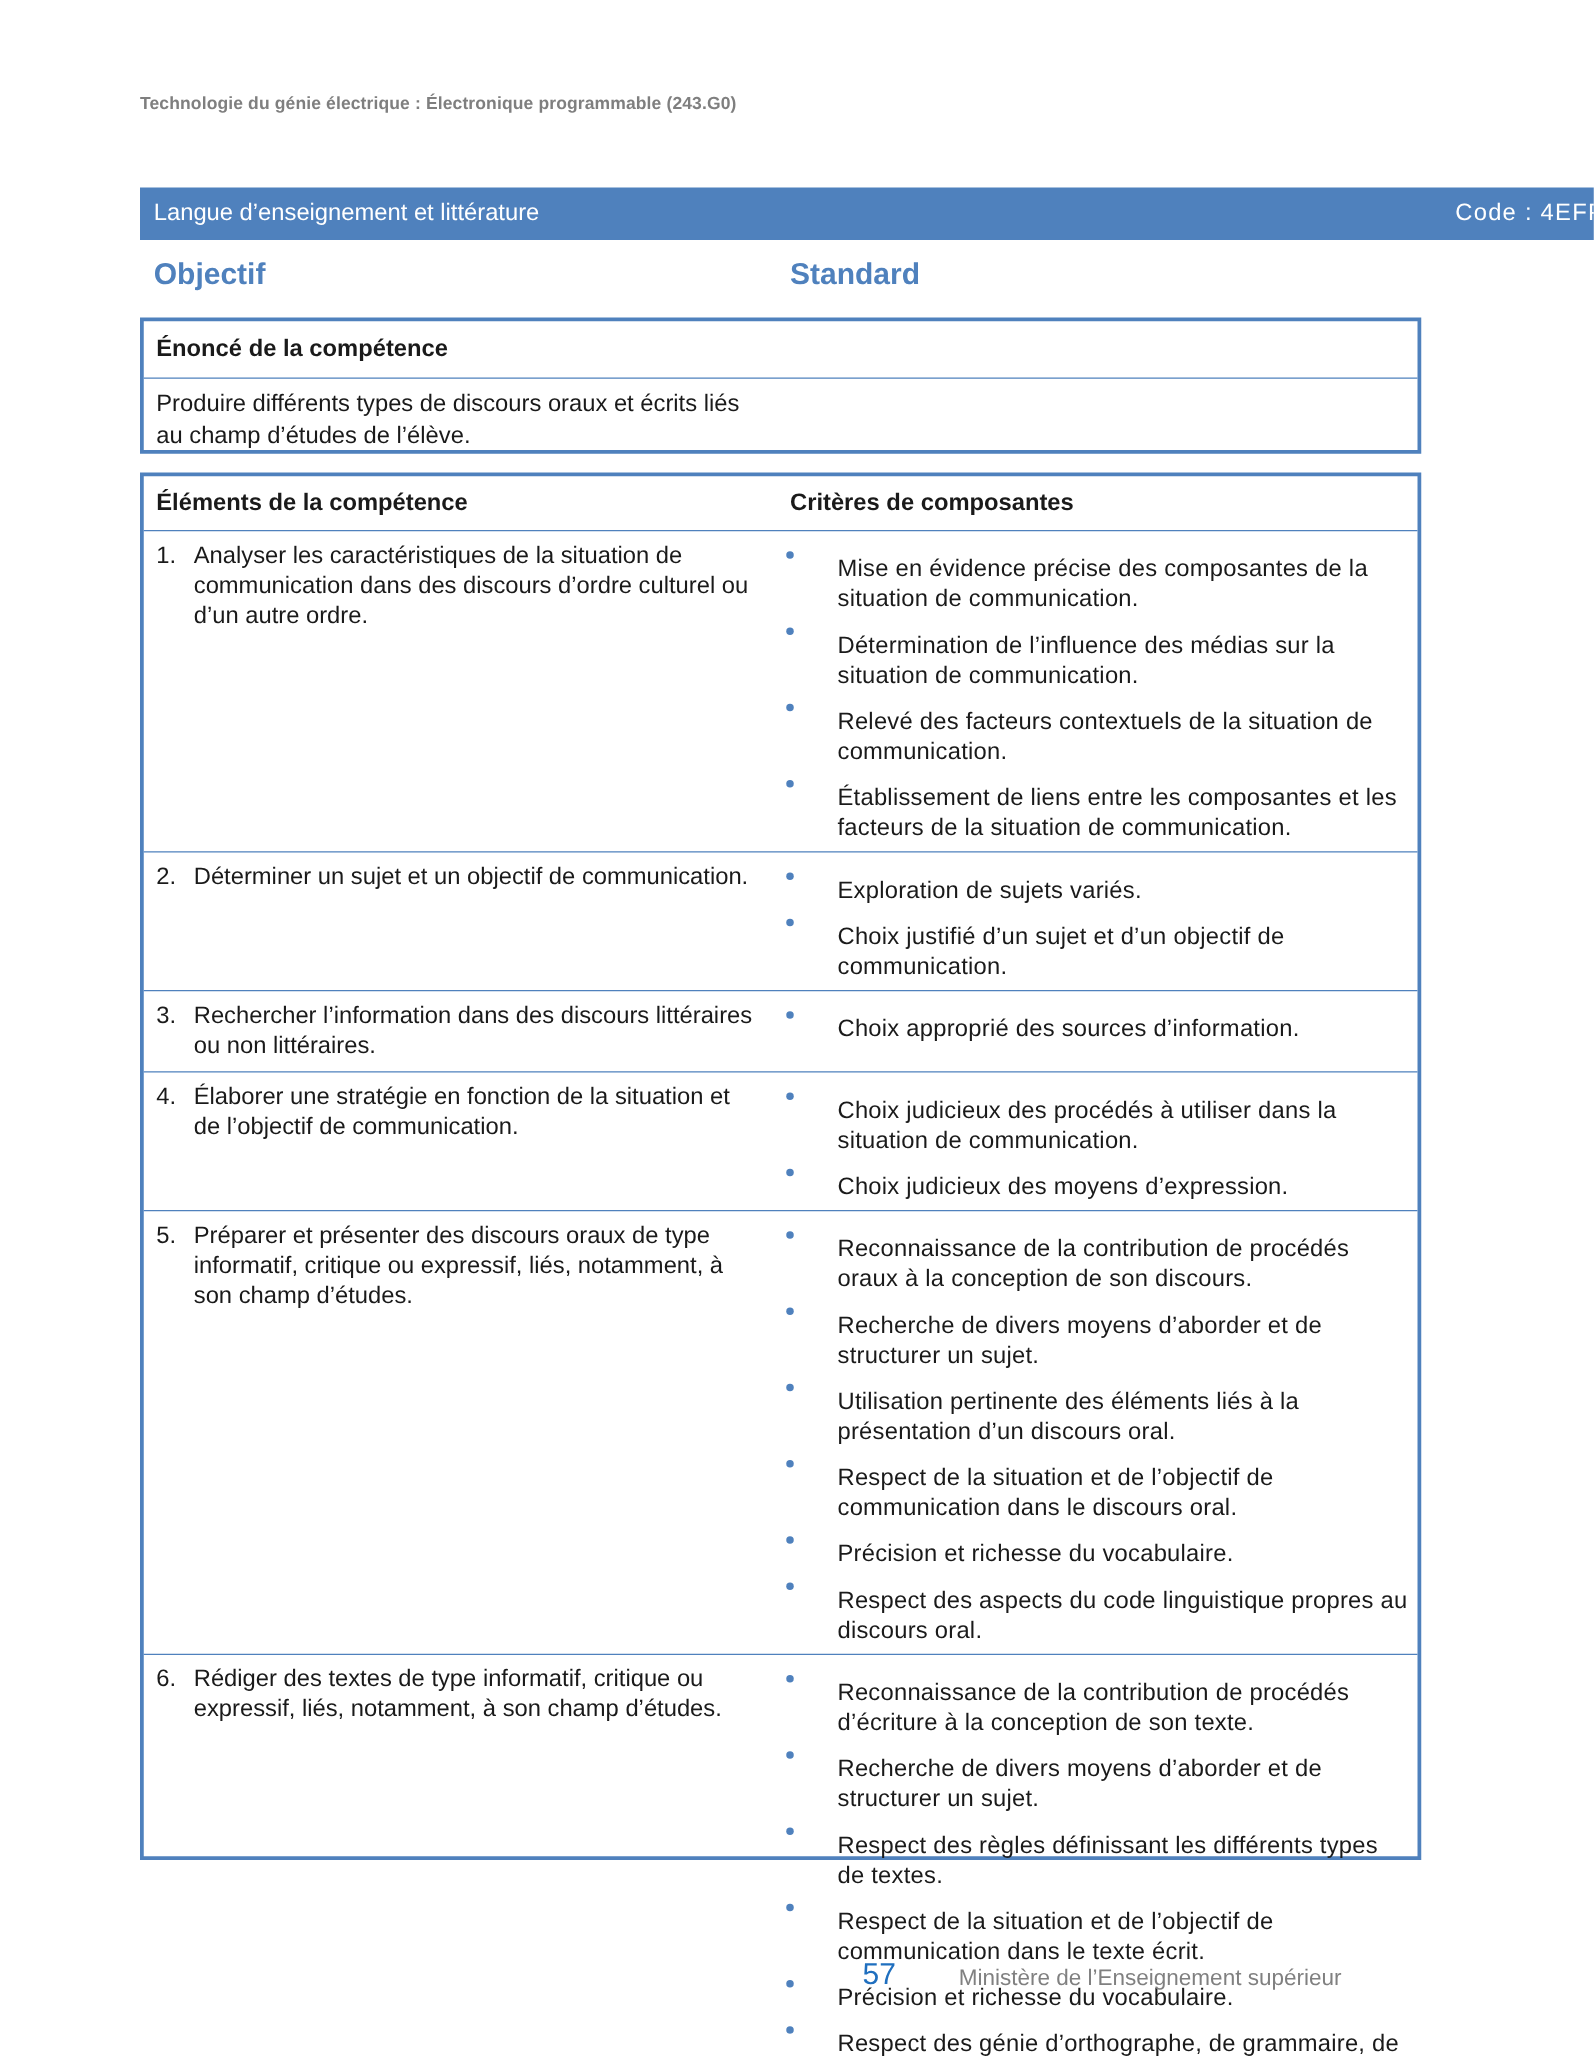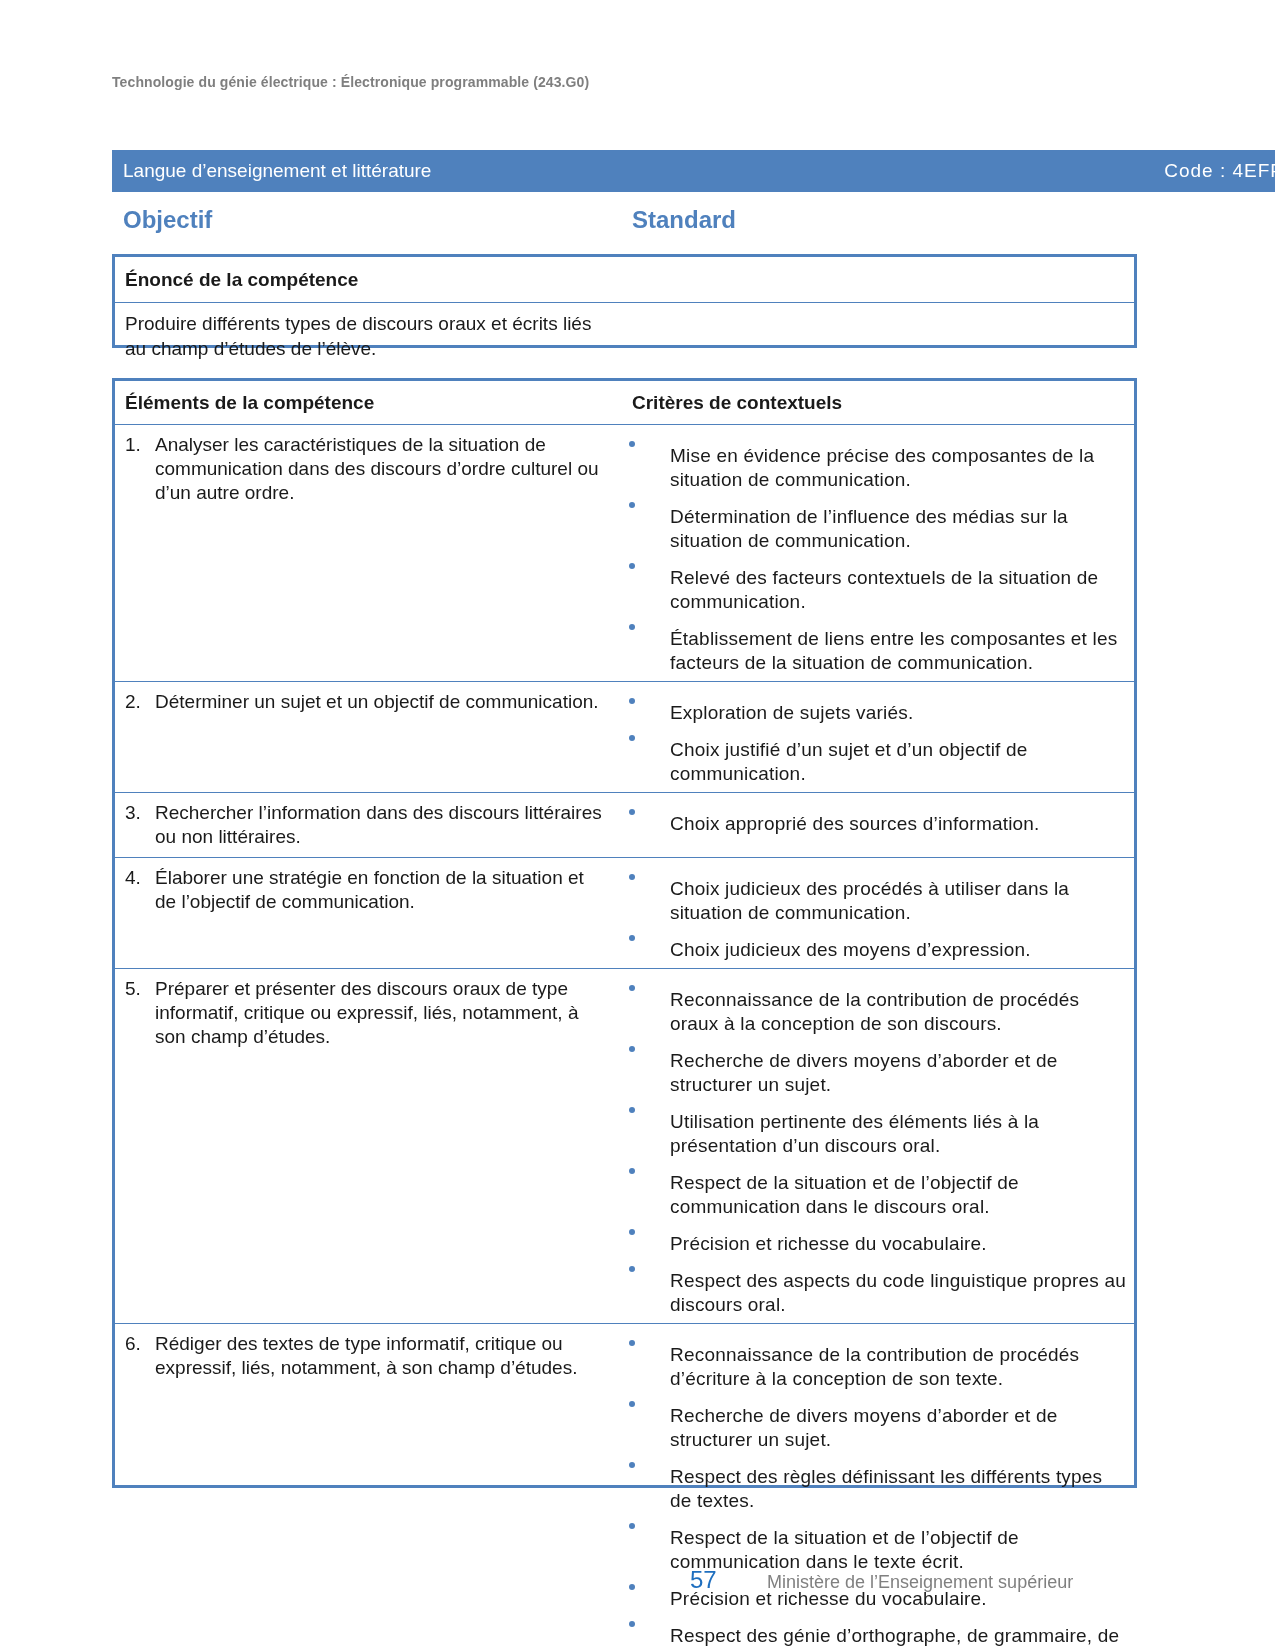--- a/index.html
+++ b/index.html
@@ -8,21 +8,21 @@
   .doc-header { position: absolute; left: 112px; top: 74px; font-size: 14px; font-weight: bold; color: #7f7f7f; letter-spacing: 0.1px; }
   .course-bar { position: absolute; left: 112px; top: 150px; width: 1186px; height: 42px;
                 background: #4f81bd; color: #ffffff; font-size: 19px; box-sizing: border-box;
                 display: flex; align-items: center; justify-content: space-between; padding: 0 14px 0 11px; }
   .course-bar .code { letter-spacing: 1px; }
   .course-bar::after { content: ""; position: absolute; right: -4px; top: 3px; width: 2px; height: 38px; background: #4f81bd; }
   .section-label { position: absolute; top: 206px; font-size: 24px; font-weight: bold; color: #4f81bd; }
   .lbl-obj { left: 123px; }
   .lbl-std { left: 632px; }
   .box { position: absolute; left: 112px; width: 1025px; border: 3px solid #4f81bd; box-sizing: border-box; background: #fff; }
-  .box1 { top: 254px; height: 94px; }
+  .box1 { top: 254px; height: 109px; }
   .box1 .row-head { height: 45px; border-bottom: 1px solid #4f81bd; display: flex; align-items: center; padding-left: 10px; font-weight: bold; font-size: 19px; }
   .box1 .row-body { padding: 8px 10px; font-size: 19px; line-height: 25px; width: 480px; }
   .box2 { top: 378px; height: 1110px; }
   .tbl-head { display: flex; height: 43px; border-bottom: 1px solid #4f81bd; font-weight: bold; font-size: 19px; align-items: center; }
   .tbl-head .c1 { width: 498px; padding-left: 10px; }
   .tbl-head .c2 { padding-left: 9px; }
   .tbl-row { display: flex; border-bottom: 1px solid #4f81bd; font-size: 19px; line-height: 24px; }
   .tbl-row:last-child { border-bottom: none; }
   .tbl-row .c1 { width: 498px; padding: 8px 0 8px 10px; box-sizing: border-box; display: flex; }
   .tbl-row .c1 .num { width: 30px; flex: none; }
@@ -49,21 +49,21 @@
 <div class="section-label lbl-std">Standard</div>
 
 <div class="box box1">
   <div class="row-head">Énoncé de la compétence</div>
   <div class="row-body">Produire différents types de discours oraux et écrits liés au champ d’études de l’élève.</div>
 </div>
 
 <div class="box box2">
   <div class="tbl-head">
     <div class="c1">Éléments de la compétence</div>
-    <div class="c2">Critères de contextuels</div>
+    <div class="c2">Critères de composantes</div>
   </div>
   <div id="rows">
       <div class="tbl-row" style="min-height: 124px;">
         <div class="c1">
           <span class="num">1.</span>
           <span class="txt">Analyser les caractéristiques de la situation de communication dans des discours d’ordre culturel ou d’un autre ordre.</span>
         </div>
         <div class="c2">
           <div class="crit">
             <span class="bullet"></span>

